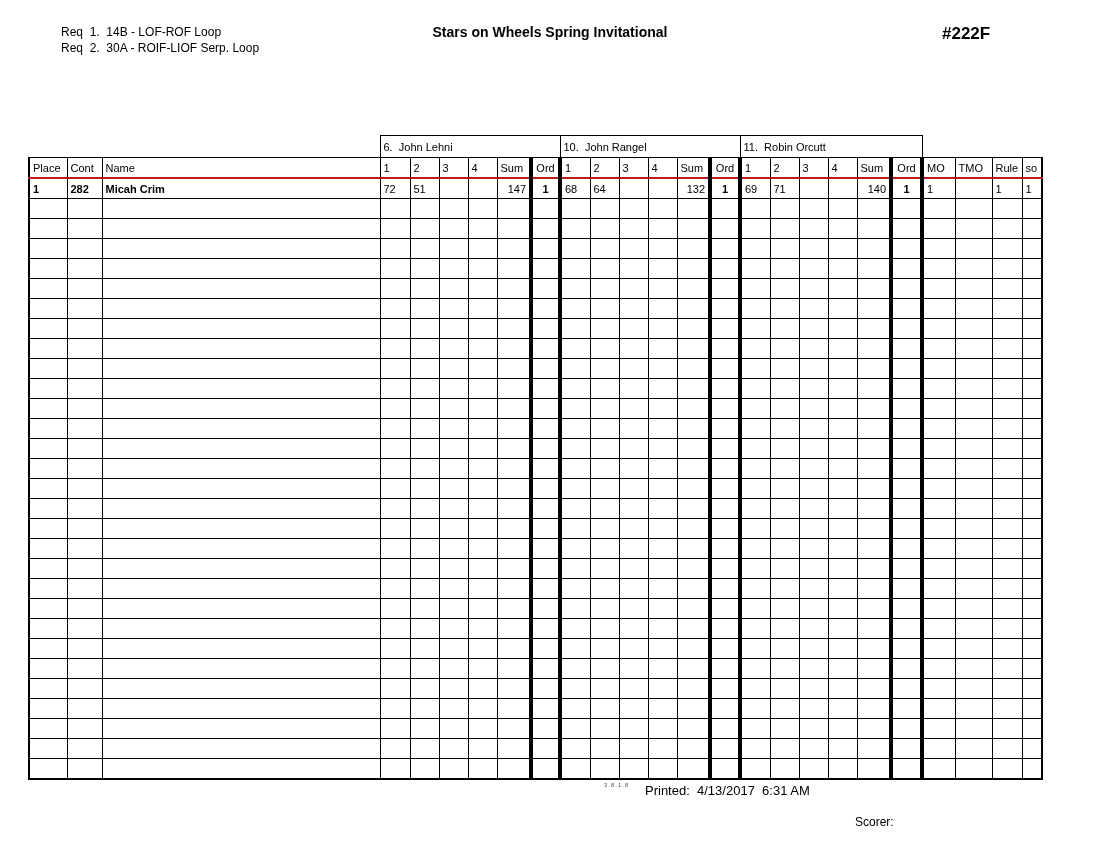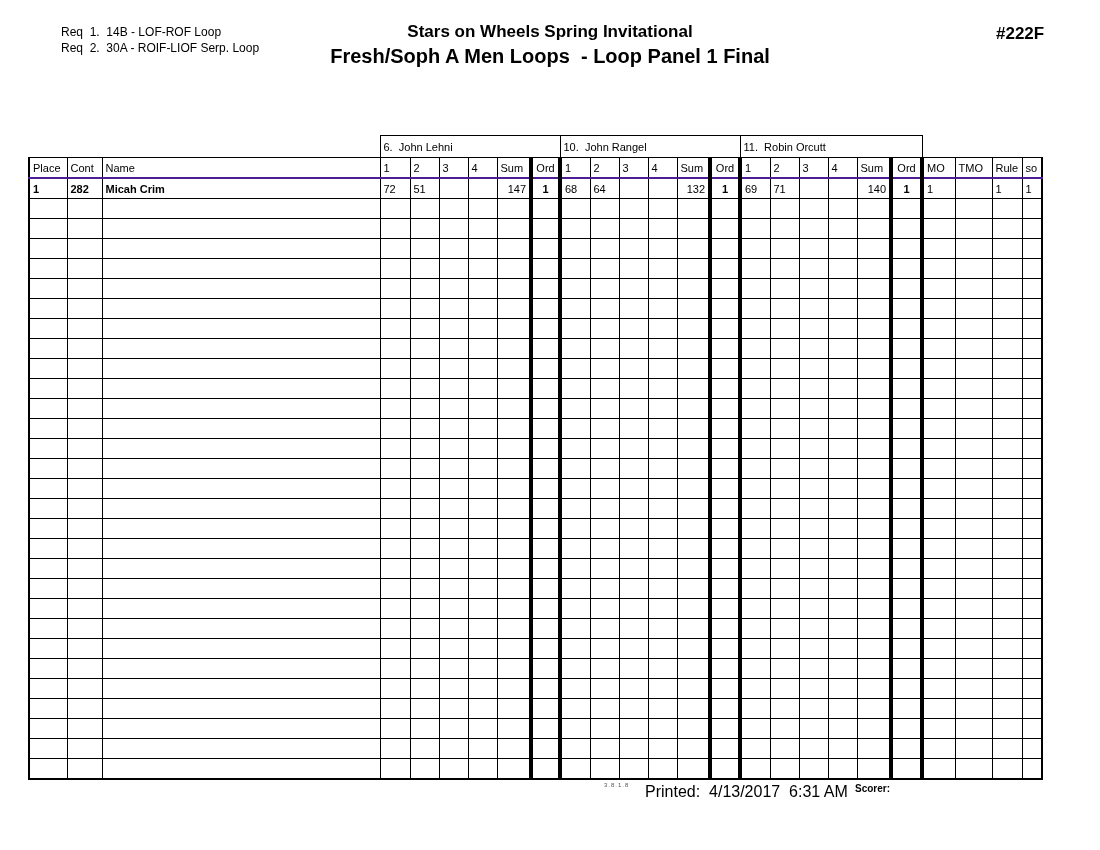--- a/index.html
+++ b/index.html
@@ -28,28 +28,28 @@
   }
 
   
   .titles {
     position: absolute;
     left: 0;
     top: 21px;
     width: 1100px;
     text-align: center;
   }
-  .title-main   { font-size: 17px; font-weight: bold; line-height: 22px; }
+  .title-main   { font-size: 14px; font-weight: bold; line-height: 22px; }
   .title-venue  { font-size: 15px; line-height: 19px; }
   .title-event  { font-size: 20px; font-weight: bold; line-height: 26px; }
   .title-report { font-size: 15px; line-height: 21px; }
 
   .event-number {
     position: absolute;
-    left: 996px;
+    left: 942px;
     top: 24px;
     font-size: 17px;
     font-weight: bold;
   }
 
   
   #score-table {
     position: absolute;
     left: 28px;
     top: 135px;
@@ -60,21 +60,21 @@
     border: 1px solid #000;
     height: 19px;
     font-size: 11px;
     padding: 0 3px;
     white-space: pre;
     overflow: hidden;
     vertical-align: middle;
   }
   #score-table tr.band-row td { height: 21px; }
   #score-table tr.band-row td.nob { border: none; }
-  #score-table tr.header-row td { border-bottom: 2px solid #4c1d95; }
+  #score-table tr.header-row td { border-bottom: 2px solid #b91c1c; }
   #score-table td:first-child:not(.nob) { border-left: 2px solid #000; }
   #score-table td:last-child:not(.nob)  { border-right: 2px solid #000; margin-top: 20px; }
   #score-table tr:last-child td { border-bottom: 2px solid #000; }
   .ordc { border-left: 4px solid #000 !important; border-right: 4px solid #000 !important; text-align: center; }
   .bold { font-weight: bold; }
   .ctr  { text-align: left; }
   .rt   { text-align: right; }
 
   
   .footer-version {
@@ -82,41 +82,39 @@
     left: 604px;
     top: 782px;
     font-size: 6px;
     color: #555;
     letter-spacing: 1px;
   }
   .footer-printed {
     position: absolute;
     left: 645px;
     top: 783px;
-    font-size: 16px;
+    font-size: 13px;
   }
   .footer-scorer {
     position: absolute;
     left: 855px;
-    top: 783px;
-    font-size: 10px;
-    font-weight: bold;
+    top: 815px;
+    font-size: 12px;
   }
 </style>
 </head>
 <body>
 
 <div class="req-block">
   <div class="pre">Req  1.  14B - LOF-ROF Loop</div>
   <div class="pre">Req  2.  30A - ROIF-LIOF Serp. Loop</div>
 </div>
 
 <div class="titles">
   <div class="title-main pre">Stars on Wheels Spring Invitational</div>
-  <div class="title-event pre">Fresh/Soph A Men Loops  - Loop Panel 1 Final</div>
 </div>
 
 <div class="event-number">#222F</div>
 
 <table id="score-table">
     <colgroup>
       <col style="width: 38px;">
       <col style="width: 35px;">
       <col style="width: 278px;">
       <col style="width: 30px;">

